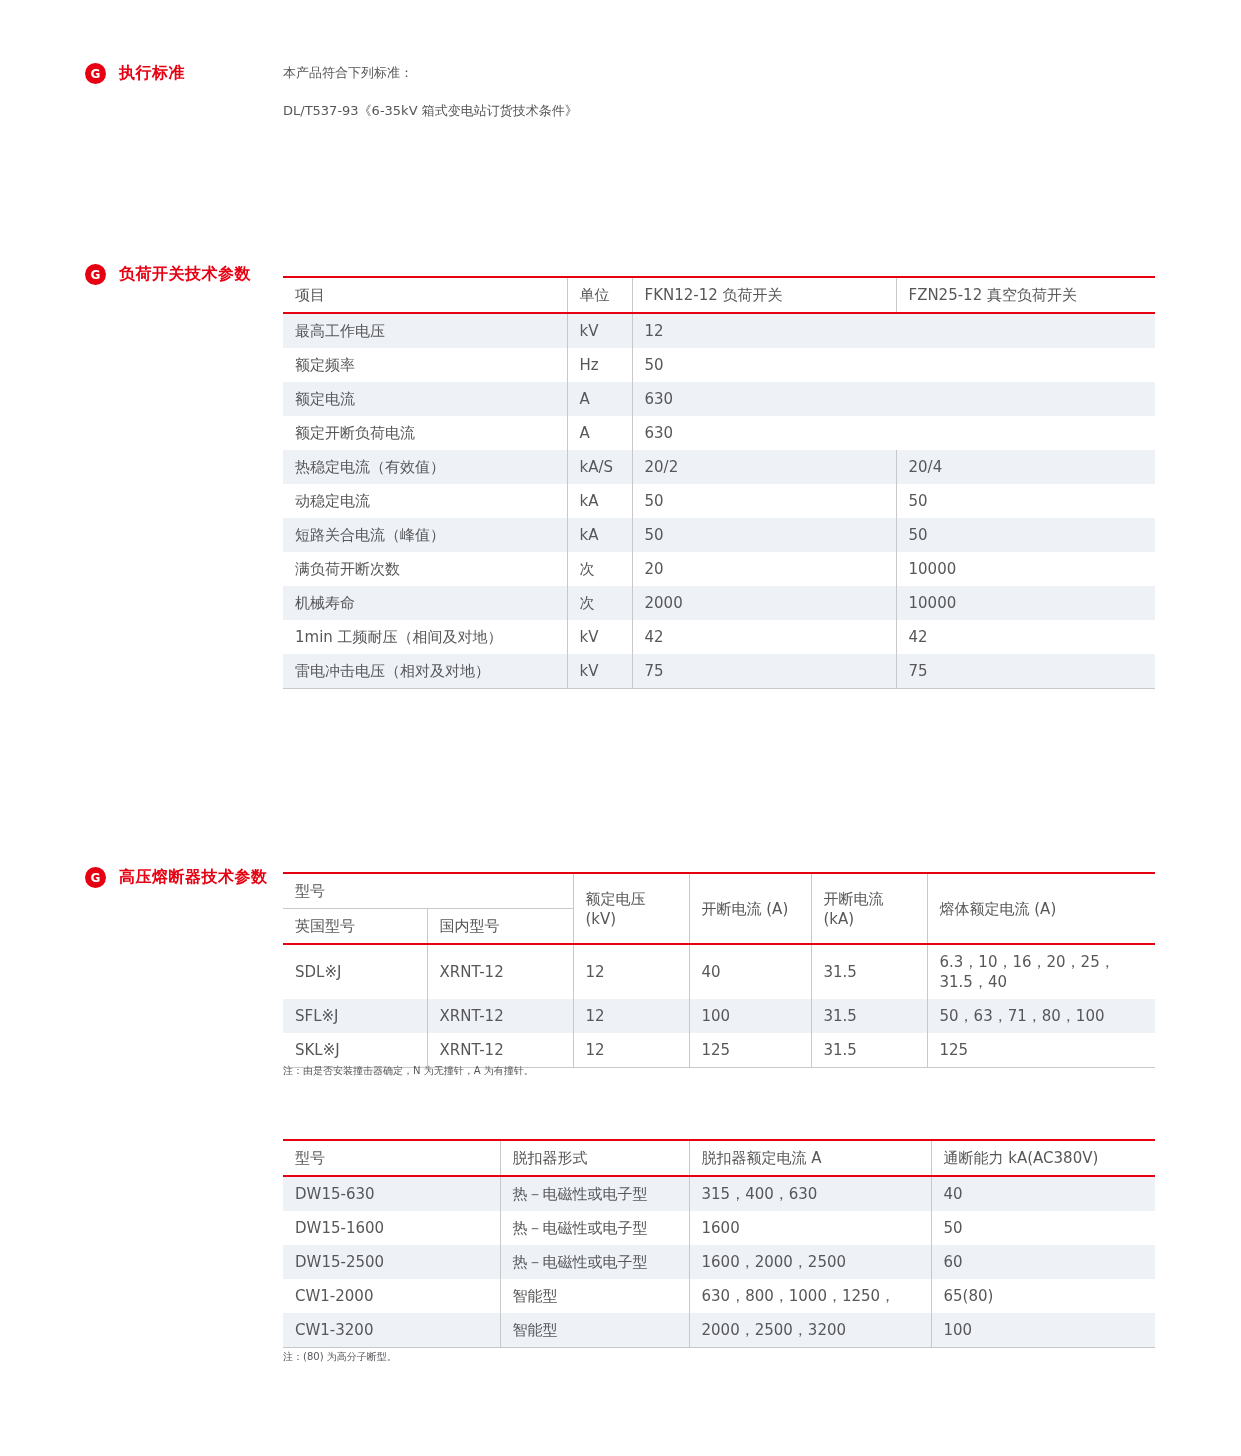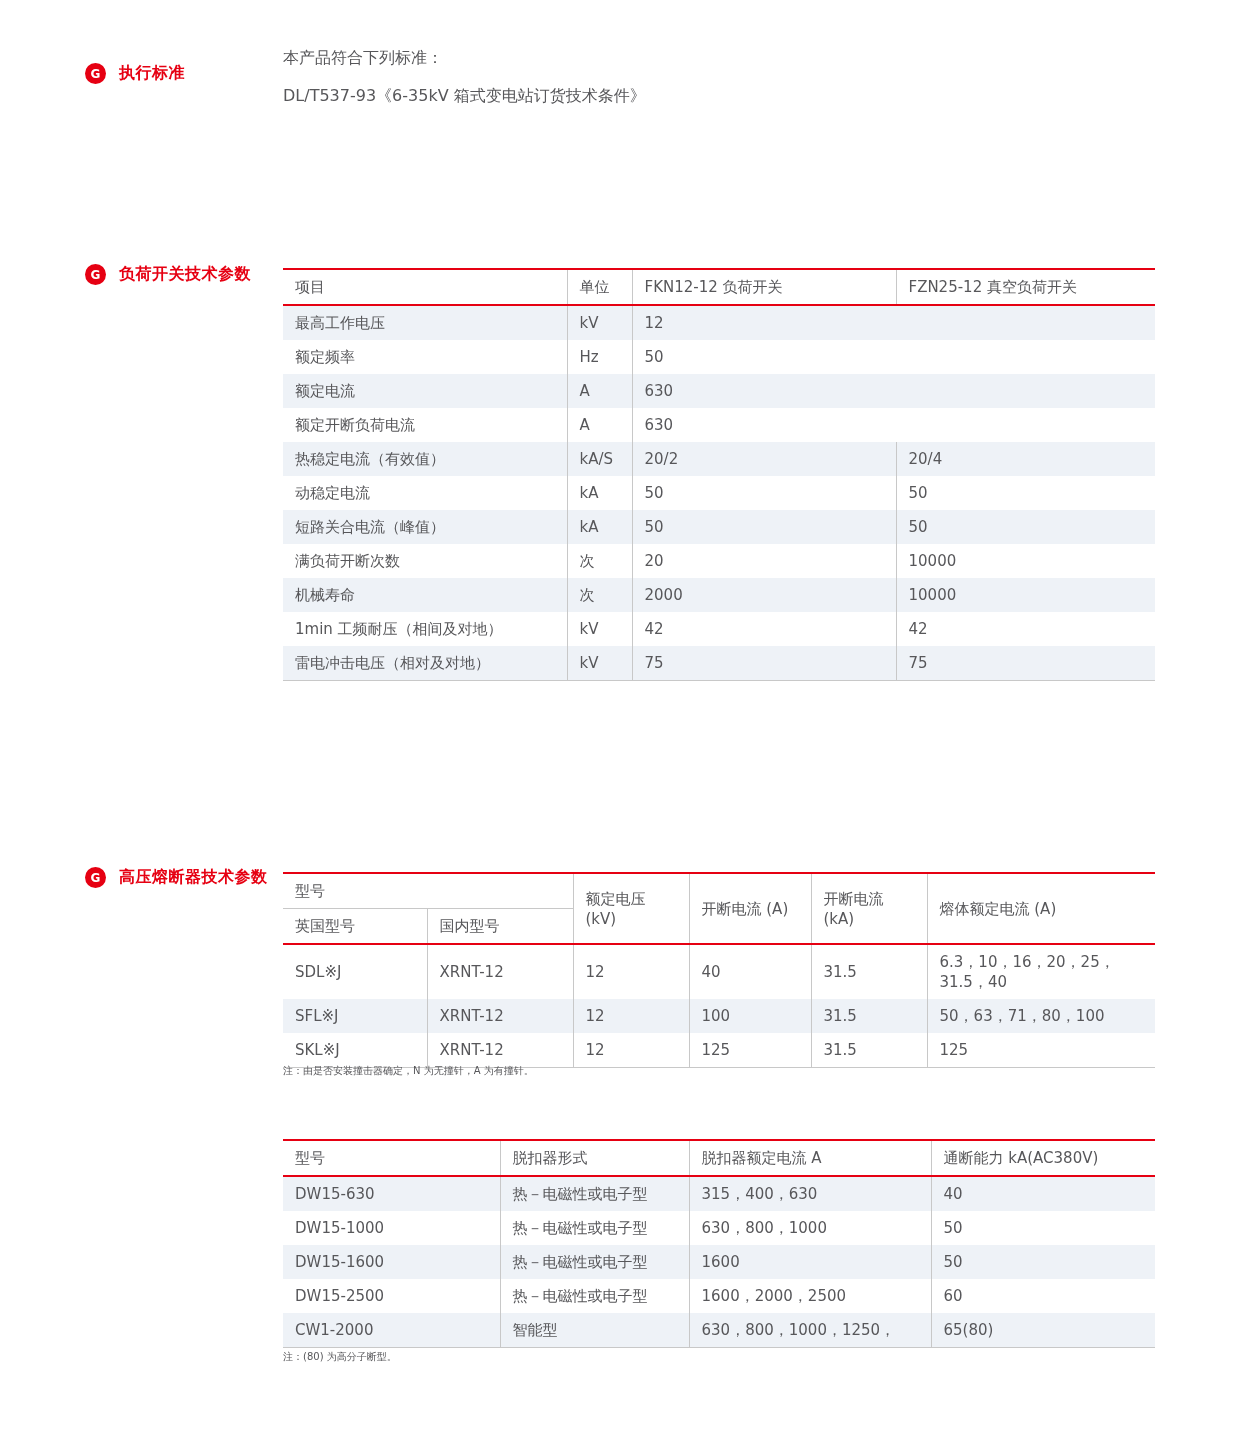--- a/index.html
+++ b/index.html
@@ -32,27 +32,27 @@
     background:var(--red);color:#fff;
     font-size:12px;font-weight:bold;
     display:flex;align-items:center;justify-content:center;
     flex:0 0 auto;
   }
   .section-title{
     font-size:16px;font-weight:bold;color:var(--red);
     letter-spacing:0.5px;white-space:nowrap;
   }
   .standards-lines{
-    position:absolute;left:283px;top:39px;
-    font-size:16px;color:var(--text);
+    position:absolute;left:283px;top:54px;
+    font-size:13px;color:var(--text);
   }
   .standards-lines div{height:38px;line-height:38px;white-space:nowrap;}
 
   .tbl-wrap{position:absolute;left:283px;}
-  #table-loadswitch{top:268px;}
+  #table-loadswitch{top:276px;}
   #table-fuse{top:872px;}
   #table-breaker{top:1139px;}
 
   table{
     border-collapse:collapse;
     table-layout:fixed;
     width:872px;
     font-size:15px;
     color:var(--text);
     border-top:2px solid var(--red);
@@ -260,41 +260,41 @@
         </tr>
       </thead>
       <tbody>
           <tr>
             <td>DW15-630</td>
             <td>热－电磁性或电子型</td>
             <td>315，400，630</td>
             <td>40</td>
           </tr>
           <tr>
-            <td>DW15-1000</td>
-            <td>热－电磁性或电子型</td>
-            <td>630，800，1000</td>
-            <td>50</td>
-          </tr>
-          <tr>
             <td>DW15-1600</td>
             <td>热－电磁性或电子型</td>
             <td>1600</td>
             <td>50</td>
           </tr>
           <tr>
             <td>DW15-2500</td>
             <td>热－电磁性或电子型</td>
             <td>1600，2000，2500</td>
             <td>60</td>
           </tr>
           <tr>
             <td>CW1-2000</td>
             <td>智能型</td>
             <td>630，800，1000，1250，</td>
             <td>65(80)</td>
           </tr>
+          <tr>
+            <td>CW1-3200</td>
+            <td>智能型</td>
+            <td>2000，2500，3200</td>
+            <td>100</td>
+          </tr>
         </tbody>
     </table>
   </div>
   <div class="note" id="note-breaker">注：(80) 为高分子断型。</div>
 
 </div>
 
 </body></html>

